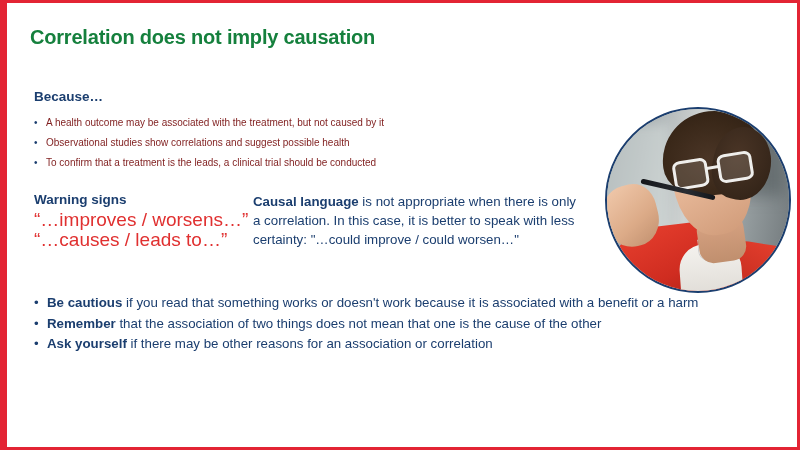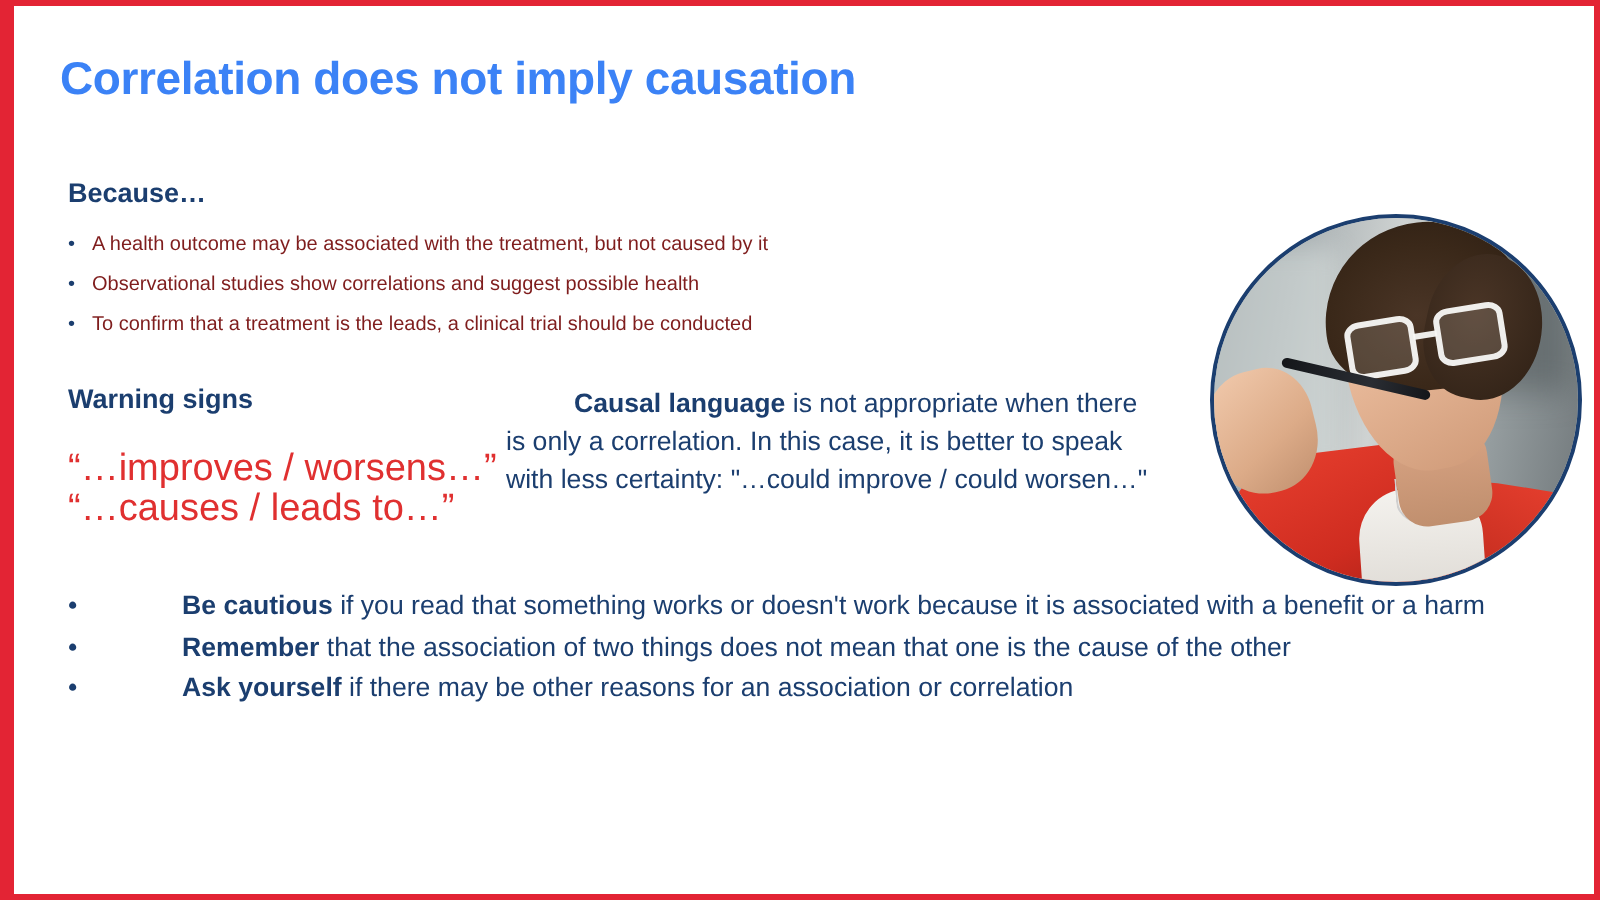--- a/index.html
+++ b/index.html
@@ -20,23 +20,23 @@
     position: absolute;
     left: 0; top: 0;
     width: 4px; height: 100%;
     background: #E32434;
   }
 
   
   .title {
     position: absolute;
     left: 27px; top: 23px;
-    font-size: 23px;
+    font-size: 20px;
     font-weight: bold;
-    color: #3b82f6;
+    color: #15803d;
     letter-spacing: -0.2px;
   }
 
   
   .because-head {
     position: absolute;
     left: 31px; top: 86px;
     font-size: 13.5px;
     font-weight: bold;
     color: #1B3E6F;
@@ -64,38 +64,38 @@
   
   .warning-block {
     position: absolute;
     left: 31px; top: 189px;
     width: 215px;
   }
   .warning-head {
     font-size: 13.5px;
     font-weight: bold;
     color: #1B3E6F;
-    margin-bottom: 18px;
+    margin-bottom: 3px;
   }
   .warning-phrase {
     font-size: 19px;
     color: #E03030;
     line-height: 20px;
   }
 
   
   .causal-block {
     position: absolute;
     left: 250px; top: 189px;
     width: 325px;
     font-size: 13.3px;
     color: #1B3E6F;
     line-height: 19px;
   }
-  .causal-block .lead { font-weight: bold; margin-left: 34px; }
+  .causal-block .lead { font-weight: bold; }
 
   
   .advice-list {
     position: absolute;
     left: 31px; top: 291px;
     width: 720px;
   }
   .advice-list li {
     list-style: none;
     font-size: 13.3px;
@@ -104,21 +104,21 @@
     position: relative;
     padding-left: 13px;
     margin-bottom: 2px;
   }
   .advice-list li::before {
     content: "\2022";
     position: absolute;
     left: 0; top: 0;
     color: #1B3E6F;
   }
-  .advice-list b { font-weight: bold; margin-left: 44px; }
+  .advice-list b { font-weight: bold; }
 
   
   .photo {
     position: absolute;
     left: 602px; top: 104px;
     width: 186px; height: 186px;
     border-radius: 50%;
     border: 2px solid #1B3E6F;
     overflow: hidden;
     background: #b9c0c4;

